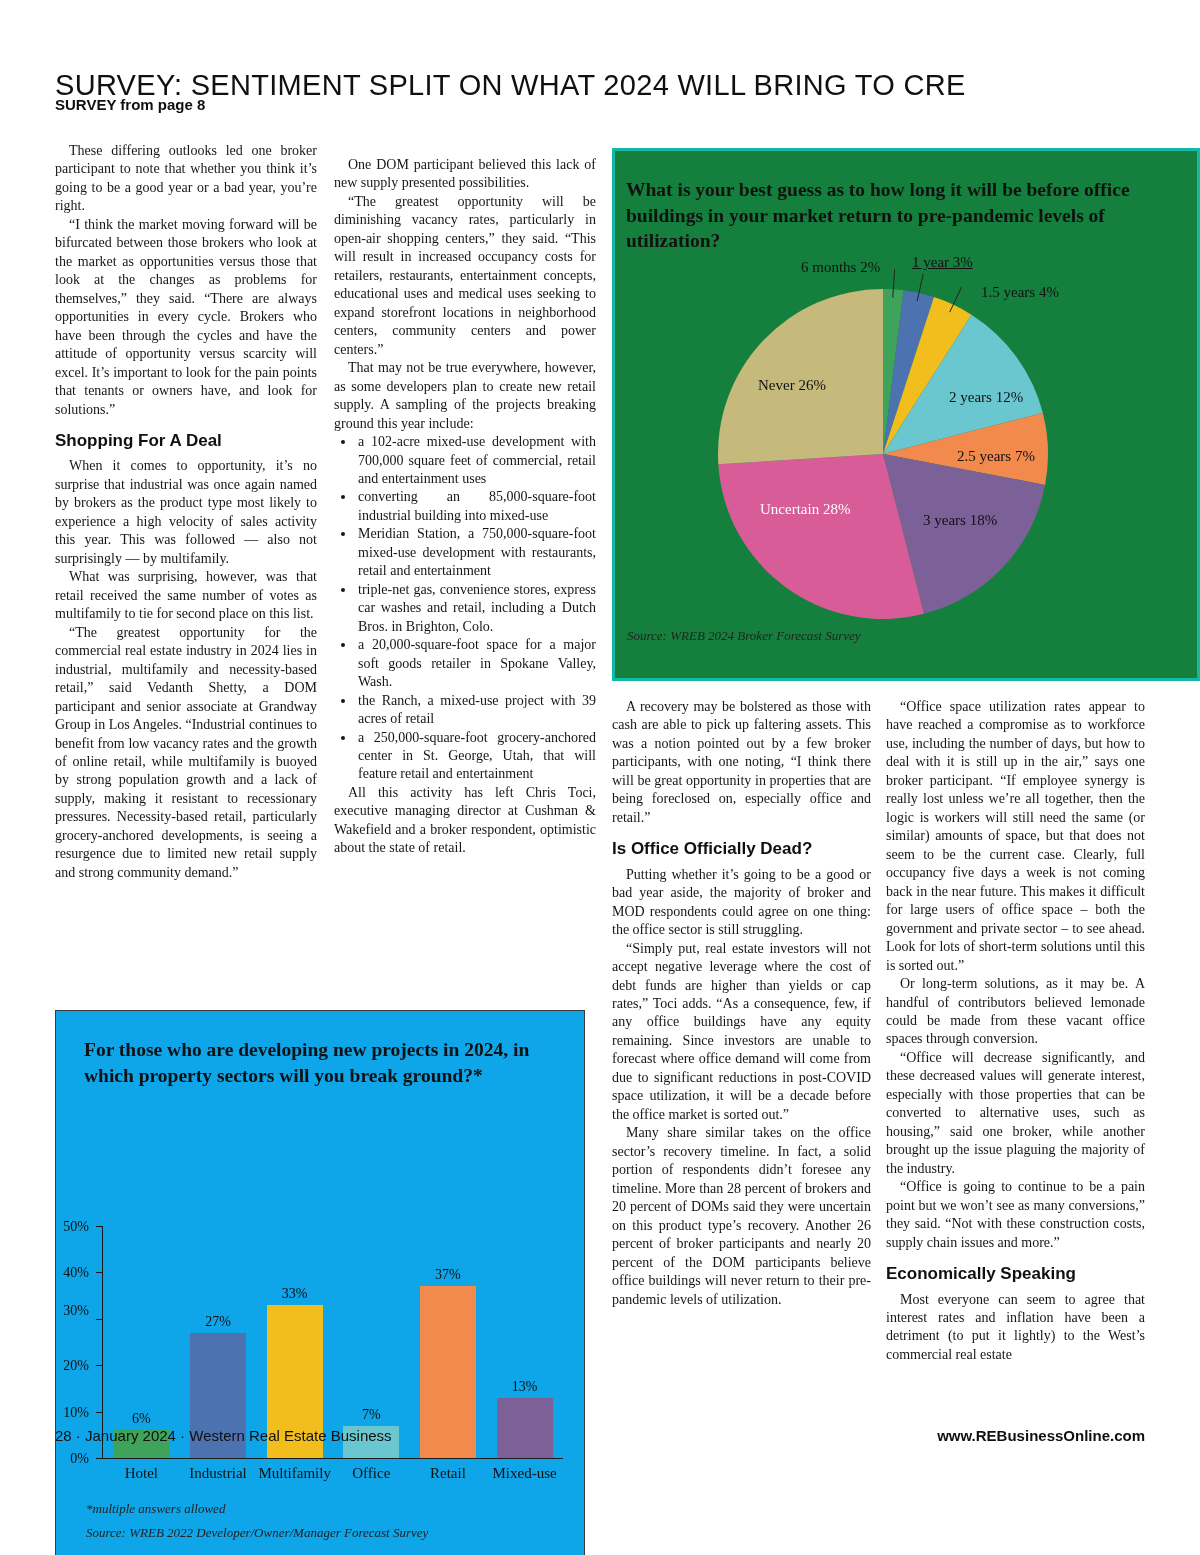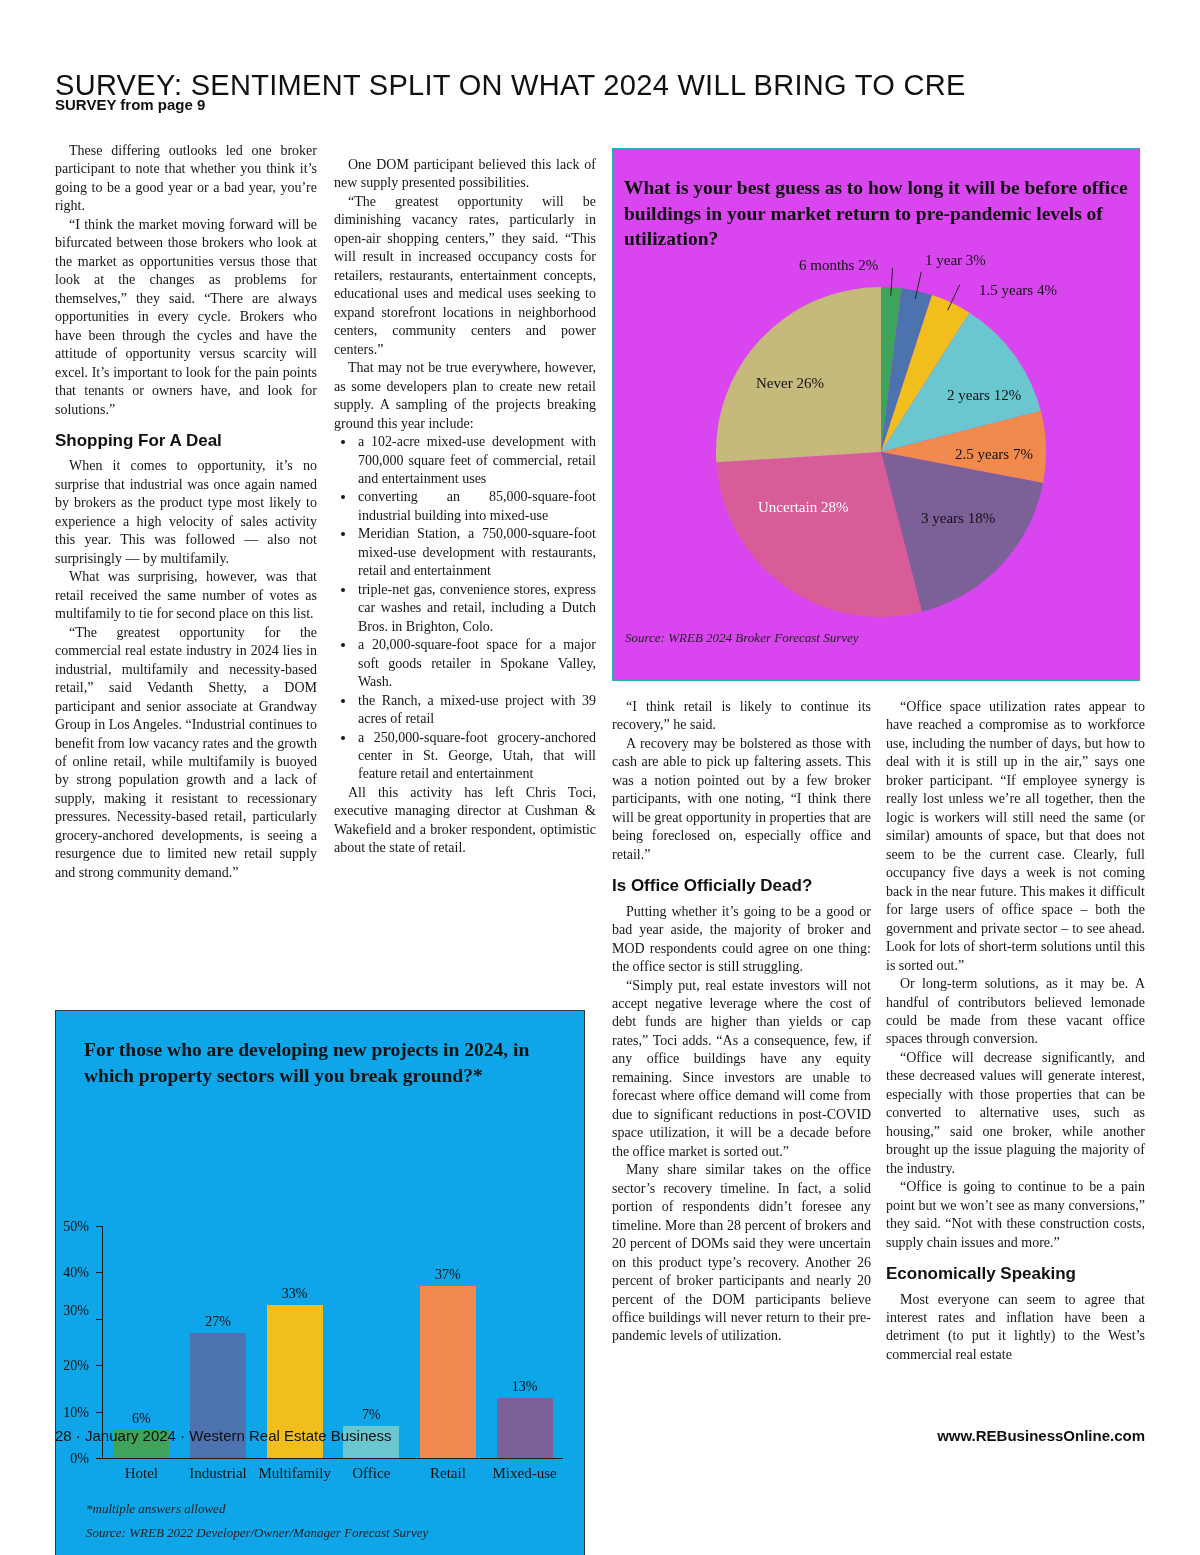--- a/index.html
+++ b/index.html
@@ -19,28 +19,28 @@
   .col1{left:55px;top:142px;width:262px;height:860px;}
   .col2{left:334px;top:156px;width:262px;height:860px;}
   .col3{left:612px;top:698px;width:259px;height:780px;}
   .col4{left:886px;top:698px;width:259px;height:780px;}
   h3.section{font-family:"Liberation Sans",sans-serif;font-size:17px;font-weight:700;
              margin:11px 0 5px;text-align:left;color:#101010;}
   ul.projects{margin:0;padding:0 0 0 22px;list-style:disc;}
   ul.projects li{margin:0;padding-left:2px;}
 
   
-  .pie-panel{position:absolute;left:612px;top:148px;width:528px;height:533px;
-             border:1px solid #14b8a6;box-sizing:border-box;background:#d946ef;}
+  .pie-panel{position:absolute;left:612px;top:148px;width:588px;height:533px;
+             border:3px solid #14b8a6;box-sizing:border-box;background:#15803d;}
   .pie-title{position:absolute;left:11px;top:26px;width:506px;margin:0;
              font-family:"Liberation Serif",serif;font-weight:700;font-size:19.5px;line-height:1.32;color:#111;}
   .pie-svg{position:absolute;left:0;top:0;}
   .pie-label{position:absolute;font-size:15px;color:#111;white-space:nowrap;}
   .lbl-0{left:186px;top:108px;}
-  .lbl-1{left:312px;top:103px;}
+  .lbl-1{left:297px;top:103px;text-decoration:underline;}
   .lbl-2{left:366px;top:133px;}
   .lbl-3{left:334px;top:238px;}
   .lbl-4{left:342px;top:297px;}
   .lbl-5{left:308px;top:361px;}
   .lbl-6{left:145px;top:350px;color:#ffffff;}
   .lbl-7{left:143px;top:226px;}
   .pie-source{position:absolute;left:12px;bottom:34px;font-style:italic;font-size:13px;color:#222;}
 
   
   .bar-panel{position:absolute;left:55px;top:1010px;width:530px;height:558px;
@@ -66,21 +66,21 @@
   .footer{position:absolute;left:55px;top:1427px;width:1090px;display:flex;
           justify-content:space-between;font-family:"Liberation Sans",sans-serif;font-size:15px;color:#101010;}
   .footer .url{font-weight:600;}
 </style>
 </head>
 <body>
 
 <div class="page">
 
   <h1 class="headline">SURVEY: SENTIMENT SPLIT ON WHAT 2024 WILL BRING TO CRE</h1>
-  <div class="kicker">SURVEY from page 9</div>
+  <div class="kicker">SURVEY from page 8</div>
 
   <div class="col col1">
     <p>These differing outlooks led one broker participant to note that whether you think it’s going to be a good year or a bad year, you’re right.</p>
     <p>“I think the market moving forward will be bifurcated between those brokers who look at the market as opportunities versus those that look at the changes as problems for themselves,” they said. “There are always opportunities in every cycle. Brokers who have been through the cycles and have the attitude of opportunity versus scarcity will excel. It’s important to look for the pain points that tenants or owners have, and look for solutions.”</p>
     <h3 class="section">Shopping For A Deal</h3>
     <p>When it comes to opportunity, it’s no surprise that industrial was once again named by brokers as the product type most likely to experience a high velocity of sales activity this year. This was followed — also not surprisingly — by multifamily.</p>
     <p>What was surprising, however, was that retail received the same number of votes as multifamily to tie for second place on this list.</p>
     <p>“The greatest opportunity for the commercial real estate industry in 2024 lies in industrial, multifamily and necessity-based retail,” said Vedanth Shetty, a DOM participant and senior associate at Grandway Group in Los Angeles. “Industrial continues to benefit from low vacancy rates and the growth of online retail, while multifamily is buoyed by strong population growth and a lack of supply, making it resistant to recessionary pressures. Necessity-based retail, particularly grocery-anchored developments, is seeing a resurgence due to limited new retail supply and strong community demand.”</p>
   </div>
 
@@ -120,21 +120,20 @@
     <div class="pie-label lbl-2">1.5 years 4%</div>
     <div class="pie-label lbl-3">2 years 12%</div>
     <div class="pie-label lbl-4">2.5 years 7%</div>
     <div class="pie-label lbl-5">3 years 18%</div>
     <div class="pie-label lbl-6">Uncertain 28%</div>
     <div class="pie-label lbl-7">Never 26%</div>
     <div class="pie-source">Source: WREB 2024 Broker Forecast Survey</div>
   </section>
 
   <div class="col col3">
-    <p>“I think retail is likely to continue its recovery,” he said.</p>
     <p>A recovery may be bolstered as those with cash are able to pick up faltering assets. This was a notion pointed out by a few broker participants, with one noting, “I think there will be great opportunity in properties that are being foreclosed on, especially office and retail.”</p>
     <h3 class="section">Is Office Officially Dead?</h3>
     <p>Putting whether it’s going to be a good or bad year aside, the majority of broker and MOD respondents could agree on one thing: the office sector is still struggling.</p>
     <p>“Simply put, real estate investors will not accept negative leverage where the cost of debt funds are higher than yields or cap rates,” Toci adds. “As a consequence, few, if any office buildings have any equity remaining. Since investors are unable to forecast where office demand will come from due to significant reductions in post-COVID space utilization, it will be a decade before the office market is sorted out.”</p>
     <p>Many share similar takes on the office sector’s recovery timeline. In fact, a solid portion of respondents didn’t foresee any timeline. More than 28 percent of brokers and 20 percent of DOMs said they were uncertain on this product type’s recovery. Another 26 percent of broker participants and nearly 20 percent of the DOM participants believe office buildings will never return to their pre-pandemic levels of utilization.</p>
   </div>
 
   <div class="col col4">
     <p>“Office space utilization rates appear to have reached a compromise as to workforce use, including the number of days, but how to deal with it is still up in the air,” says one broker participant. “If employee synergy is really lost unless we’re all together, then the logic is workers will still need the same (or similar) amounts of space, but that does not seem to be the current case. Clearly, full occupancy five days a week is not coming back in the near future. This makes it difficult for large users of office space – both the government and private sector – to see ahead. Look for lots of short-term solutions until this is sorted out.”</p>
     <p>Or long-term solutions, as it may be. A handful of contributors believed lemonade could be made from these vacant office spaces through conversion.</p>

